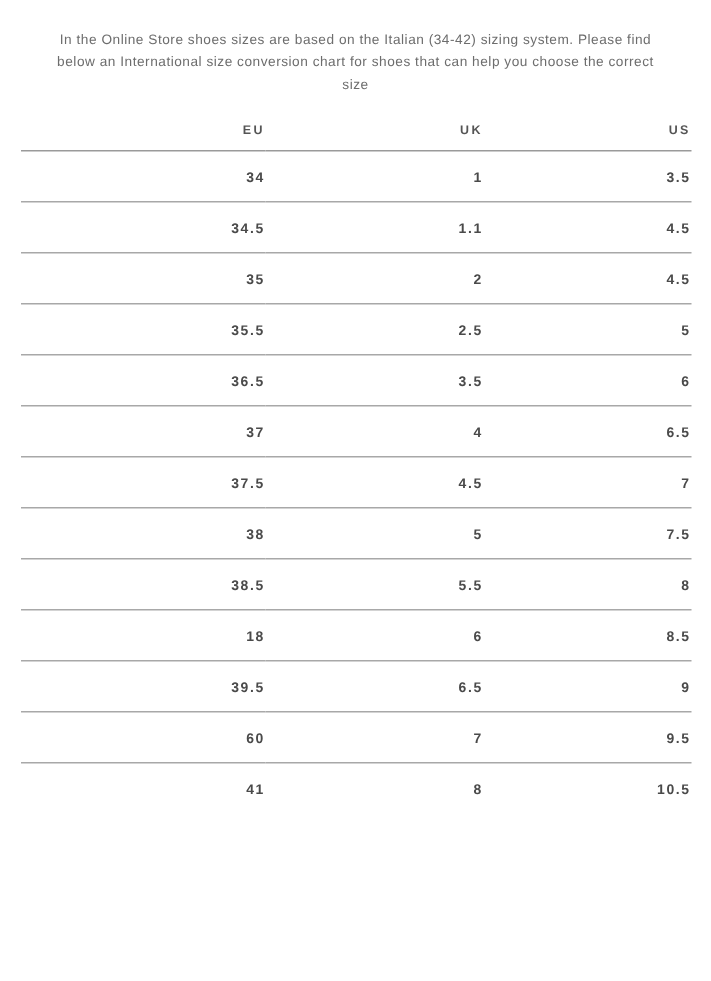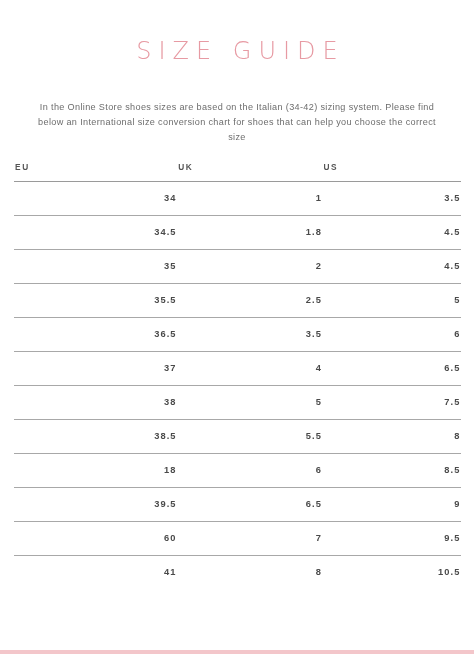--- a/index.html
+++ b/index.html
@@ -65,21 +65,21 @@
   .size-table col.c-us { width: 31%; }
 
   .size-table th {
     color: #555555;
     font-family: "Liberation Sans", sans-serif;
     font-size: 8.3px;
     font-weight: bold;
     letter-spacing: 1.6px;
     text-indent: 1.6px;
     padding: 0 0 9px 0;
-    text-align: left;
+    text-align: right;
     border: 0;
     margin-top: 16px;
   }
   .size-table thead tr {
     border-bottom: 1px solid #9a9a9a;
   }
   .size-table tbody td {
     color: #4a4a4a;
     font-family: "Liberation Sans", sans-serif;
     font-size: 9.3px;
@@ -103,23 +103,20 @@
     bottom: 0;
     height: 4px;
     background: #f3c6ca;
   }
 </style>
 </head>
 <body>
 
 <div class="page">
 
-  <div class="title-wrap">
-    <h1 class="page-title">SIZE GUIDE</h1>
-  </div>
 
   <p class="intro">In the Online Store shoes sizes are based on the Italian (34-42) sizing system. Please find below an International size conversion chart for shoes that can help you choose the correct size</p>
 
   <table class="size-table">
     <colgroup>
       <col class="c-eu">
       <col class="c-uk">
       <col class="c-us">
     </colgroup>
     <thead>
@@ -130,21 +127,21 @@
       </tr>
     </thead>
     <tbody id="table-body">
         <tr>
           <td>34</td>
           <td>1</td>
           <td>3.5</td>
         </tr>
         <tr>
           <td>34.5</td>
-          <td>1.8</td>
+          <td>1.1</td>
           <td>4.5</td>
         </tr>
         <tr>
           <td>35</td>
           <td>2</td>
           <td>4.5</td>
         </tr>
         <tr>
           <td>35.5</td>
           <td>2.5</td>
@@ -154,20 +151,25 @@
           <td>36.5</td>
           <td>3.5</td>
           <td>6</td>
         </tr>
         <tr>
           <td>37</td>
           <td>4</td>
           <td>6.5</td>
         </tr>
         <tr>
+          <td>37.5</td>
+          <td>4.5</td>
+          <td>7</td>
+        </tr>
+        <tr>
           <td>38</td>
           <td>5</td>
           <td>7.5</td>
         </tr>
         <tr>
           <td>38.5</td>
           <td>5.5</td>
           <td>8</td>
         </tr>
         <tr>

